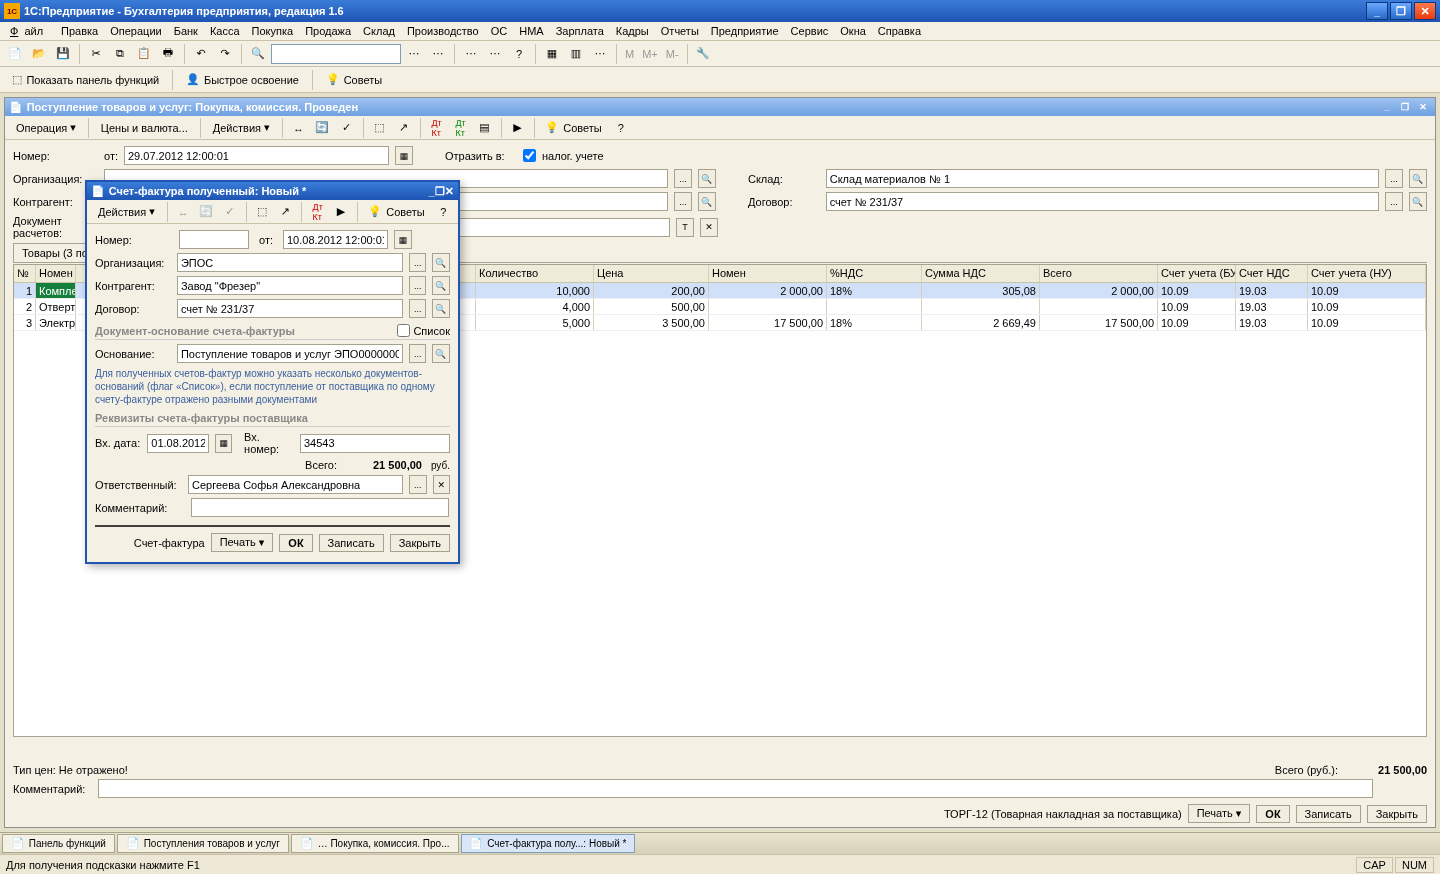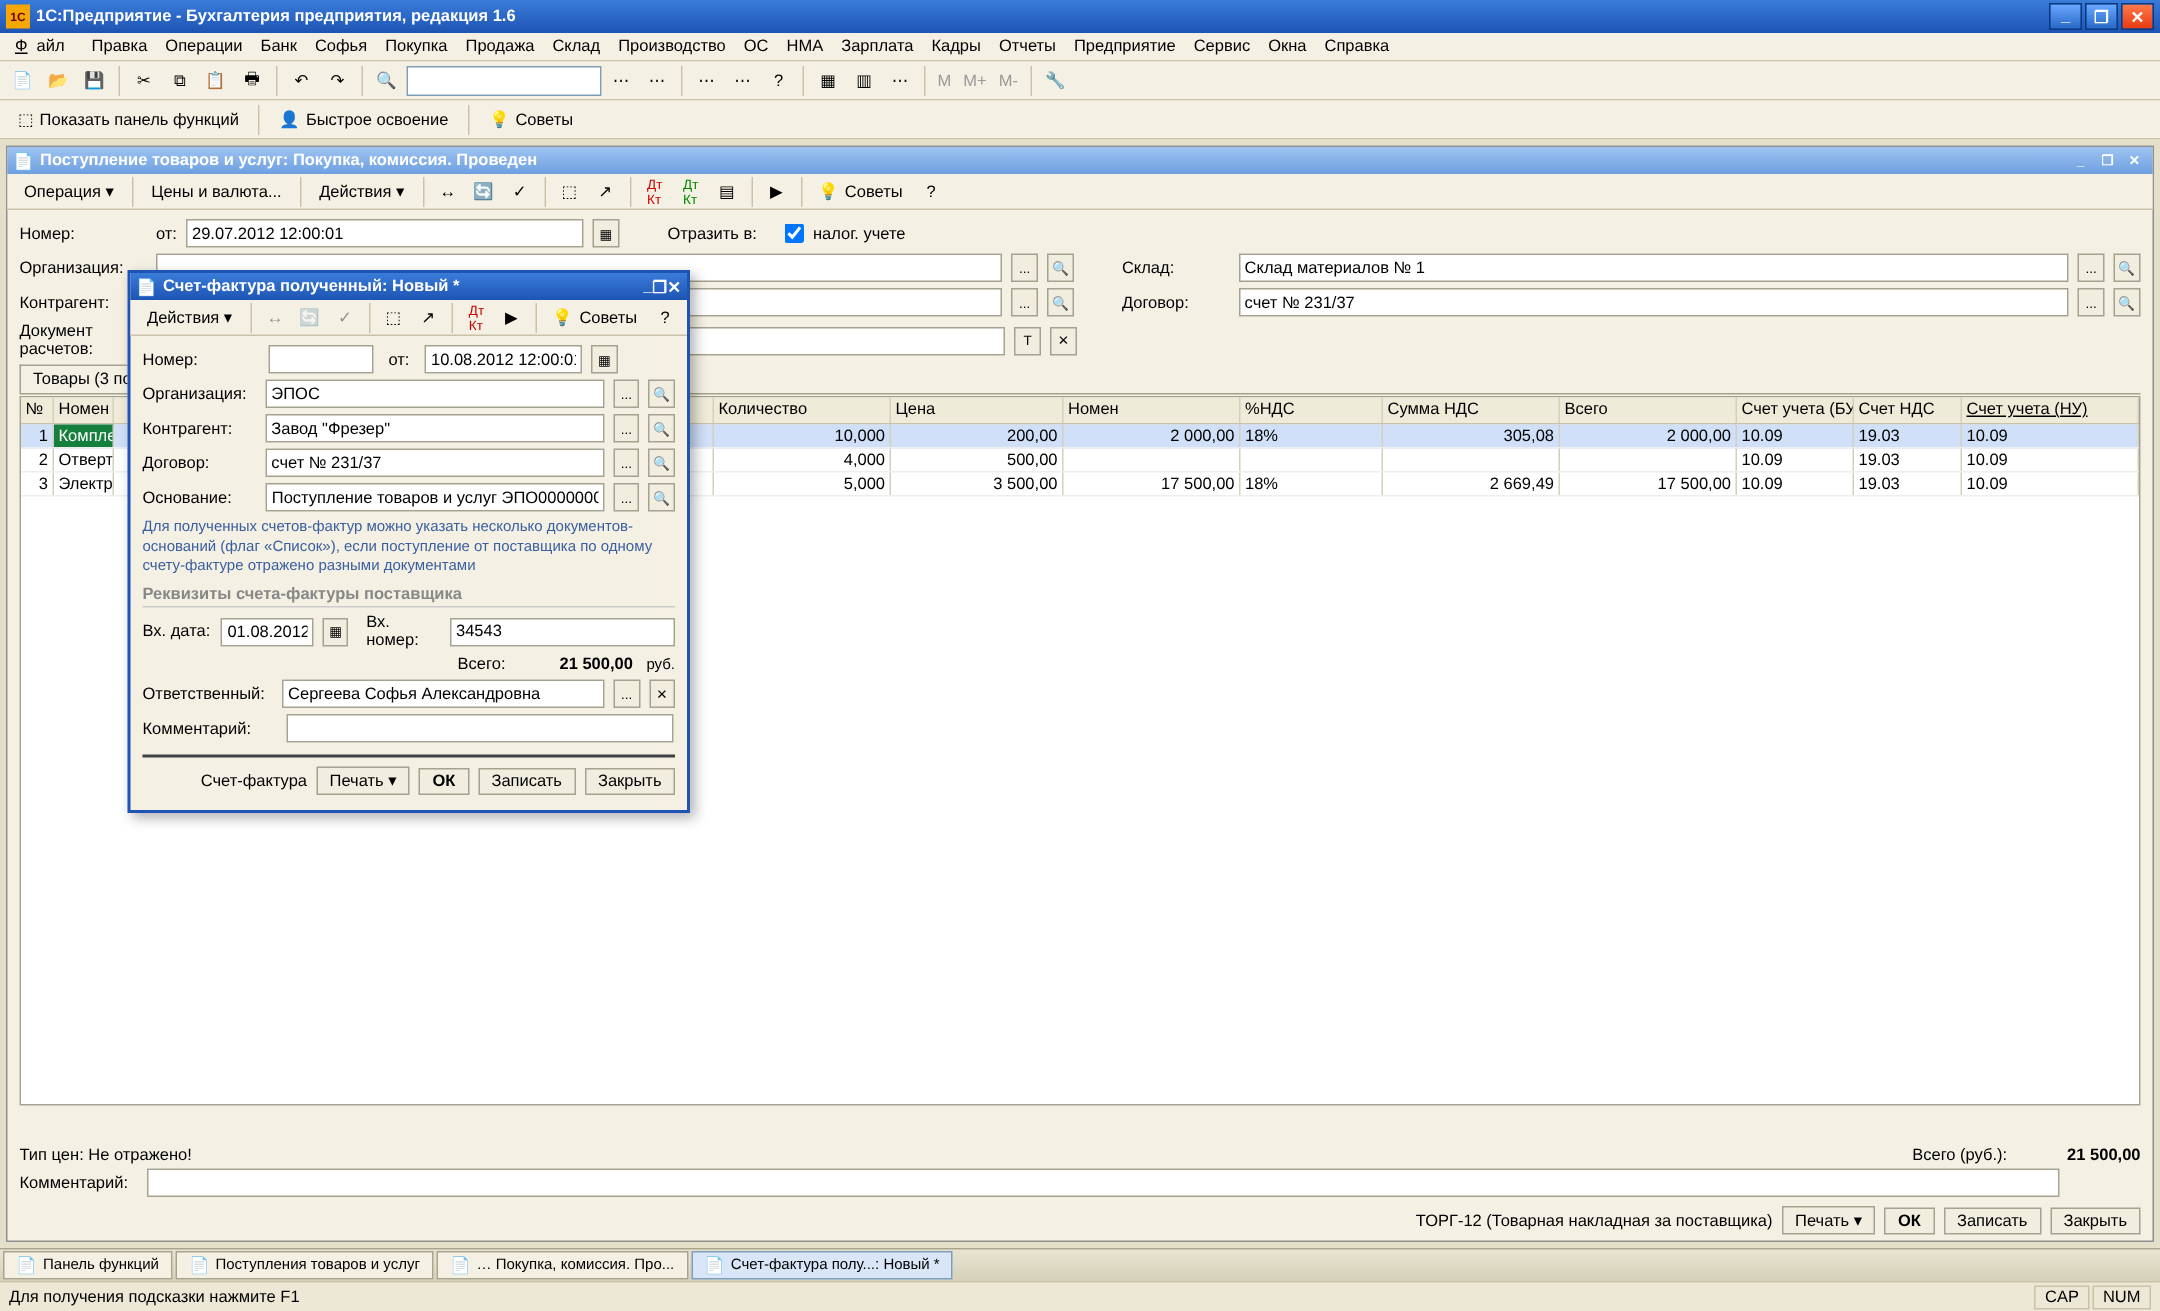--- a/index.html
+++ b/index.html
@@ -64,21 +64,21 @@
   <div class="winbtn">_</div>
   <div class="winbtn">❐</div>
   <div class="winbtn close">✕</div>
 </div>
 
 <div class="menubar">
   <span><u>Ф</u><span>айл</span></span>
   <span>Правка</span>
   <span>Операции</span>
   <span>Банк</span>
-  <span>Софья</span>
+  <span>Касса</span>
   <span>Покупка</span>
   <span>Продажа</span>
   <span>Склад</span>
   <span>Производство</span>
   <span>ОС</span>
   <span>НМА</span>
   <span>Зарплата</span>
   <span>Кадры</span>
   <span>Отчеты</span>
   <span>Предприятие</span>
@@ -222,21 +222,21 @@
         <div style="width:40px;">Номен</div>
         <div style="width:400px;"></div>
         <div style="width:118px;">Количество</div>
         <div style="width:115px;">Цена</div>
         <div style="width:118px;">Номен</div>
         <div style="width:95px;">%НДС</div>
         <div style="width:118px;">Сумма НДС</div>
         <div style="width:118px;">Всего</div>
         <div style="width:78px;">Счет учета (БУ)</div>
         <div style="width:72px;">Счет НДС</div>
-        <div style="flex:1;text-decoration:underline;">Счет учета (НУ)</div>
+        <div style="flex:1;">Счет учета (НУ)</div>
       </div>
       <div id="grid-rows">
           <div class="grow sel">
             <div style="width:22px;" class="rnum">1</div>
             <div style="width:40px;background:#15803d;color:#fff">Компле</div>
             <div style="width:400px;"></div>
             <div style="width:118px;" class="rnum">10,000</div>
             <div style="width:115px;" class="rnum">200,00</div>
             <div style="width:118px;" class="rnum">2 000,00</div>
             <div style="width:95px;">18%</div>
@@ -343,20 +343,25 @@
       <input class="finput" style="width: 232px;" value="Завод &quot;Фрезер&quot;">
       <div class="fbtn">...</div>
       <div class="fbtn">🔍</div>
     </div>
     <div class="frow">
       <span class="dlabel">Договор:</span>
       <input class="finput" style="width: 232px;" value="счет № 231/37">
       <div class="fbtn">...</div>
       <div class="fbtn">🔍</div>
     </div>
+    <div class="section-title">
+      <span style="flex:1;">Документ-основание счета-фактуры</span>
+      <input type="checkbox" style="">
+      <span style="color:#000;font-weight:normal;margin-left:3px;">Список</span>
+    </div>
     <div class="frow">
       <span class="dlabel">Основание:</span>
       <input class="finput" style="width: 232px;" value="Поступление товаров и услуг ЭПО00000006 от 29.0">
       <div class="fbtn">...</div>
       <div class="fbtn">🔍</div>
     </div>
     <div class="hint">Для полученных счетов-фактур можно указать несколько документов-оснований (флаг «Список»), если поступление от поставщика по одному счету-фактуре отражено разными документами</div>
     <div class="section-title">Реквизиты счета-фактуры поставщика</div>
     <div class="frow">
       <span style="width:50px;">Вх. дата:</span>

